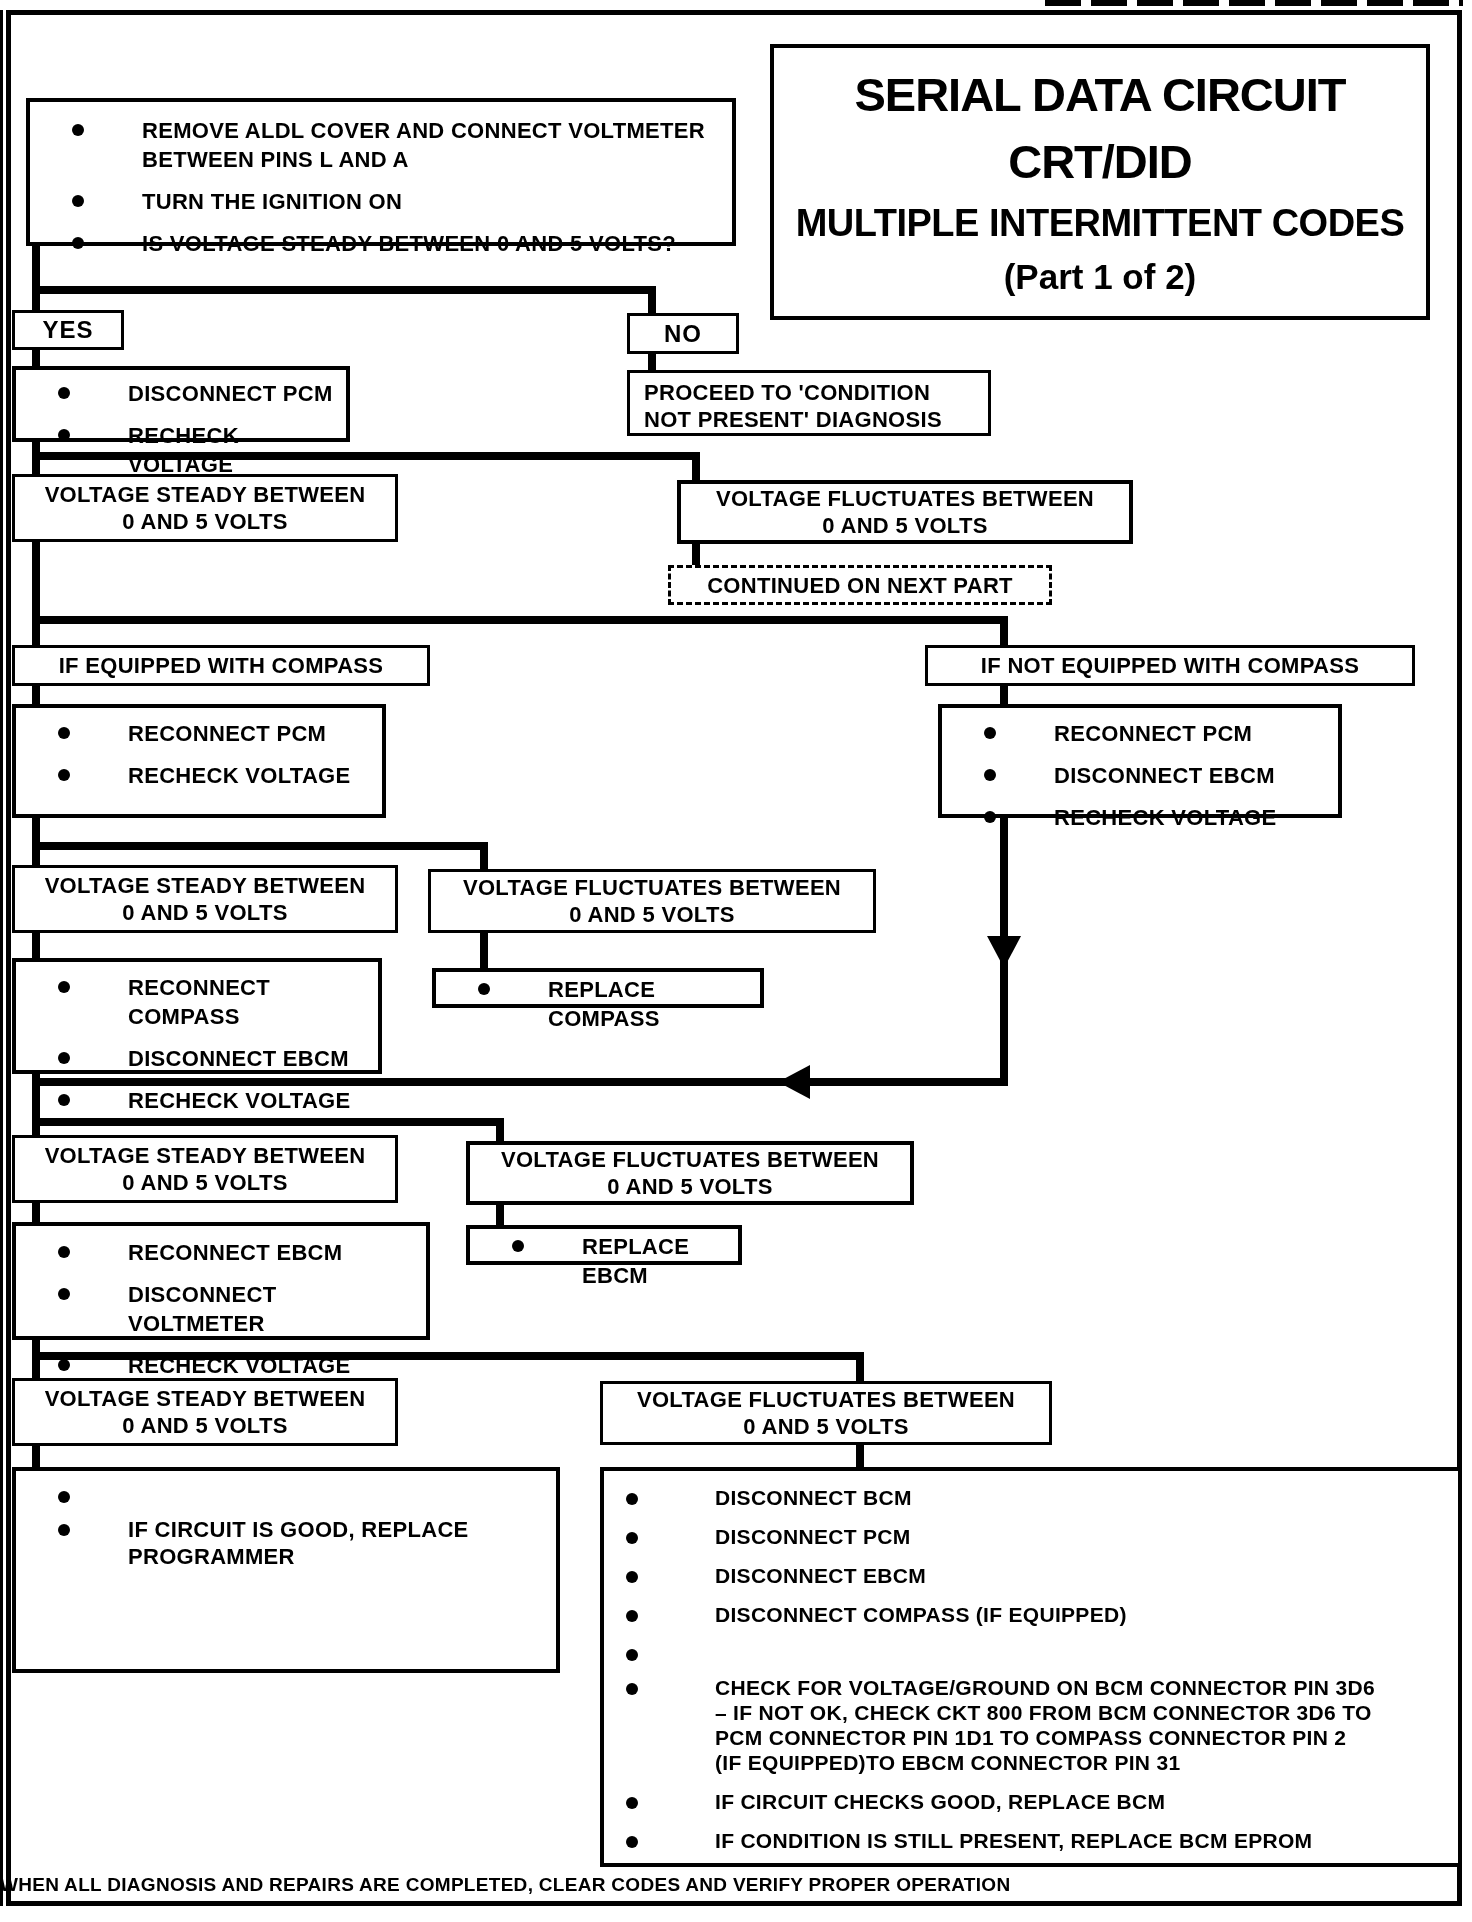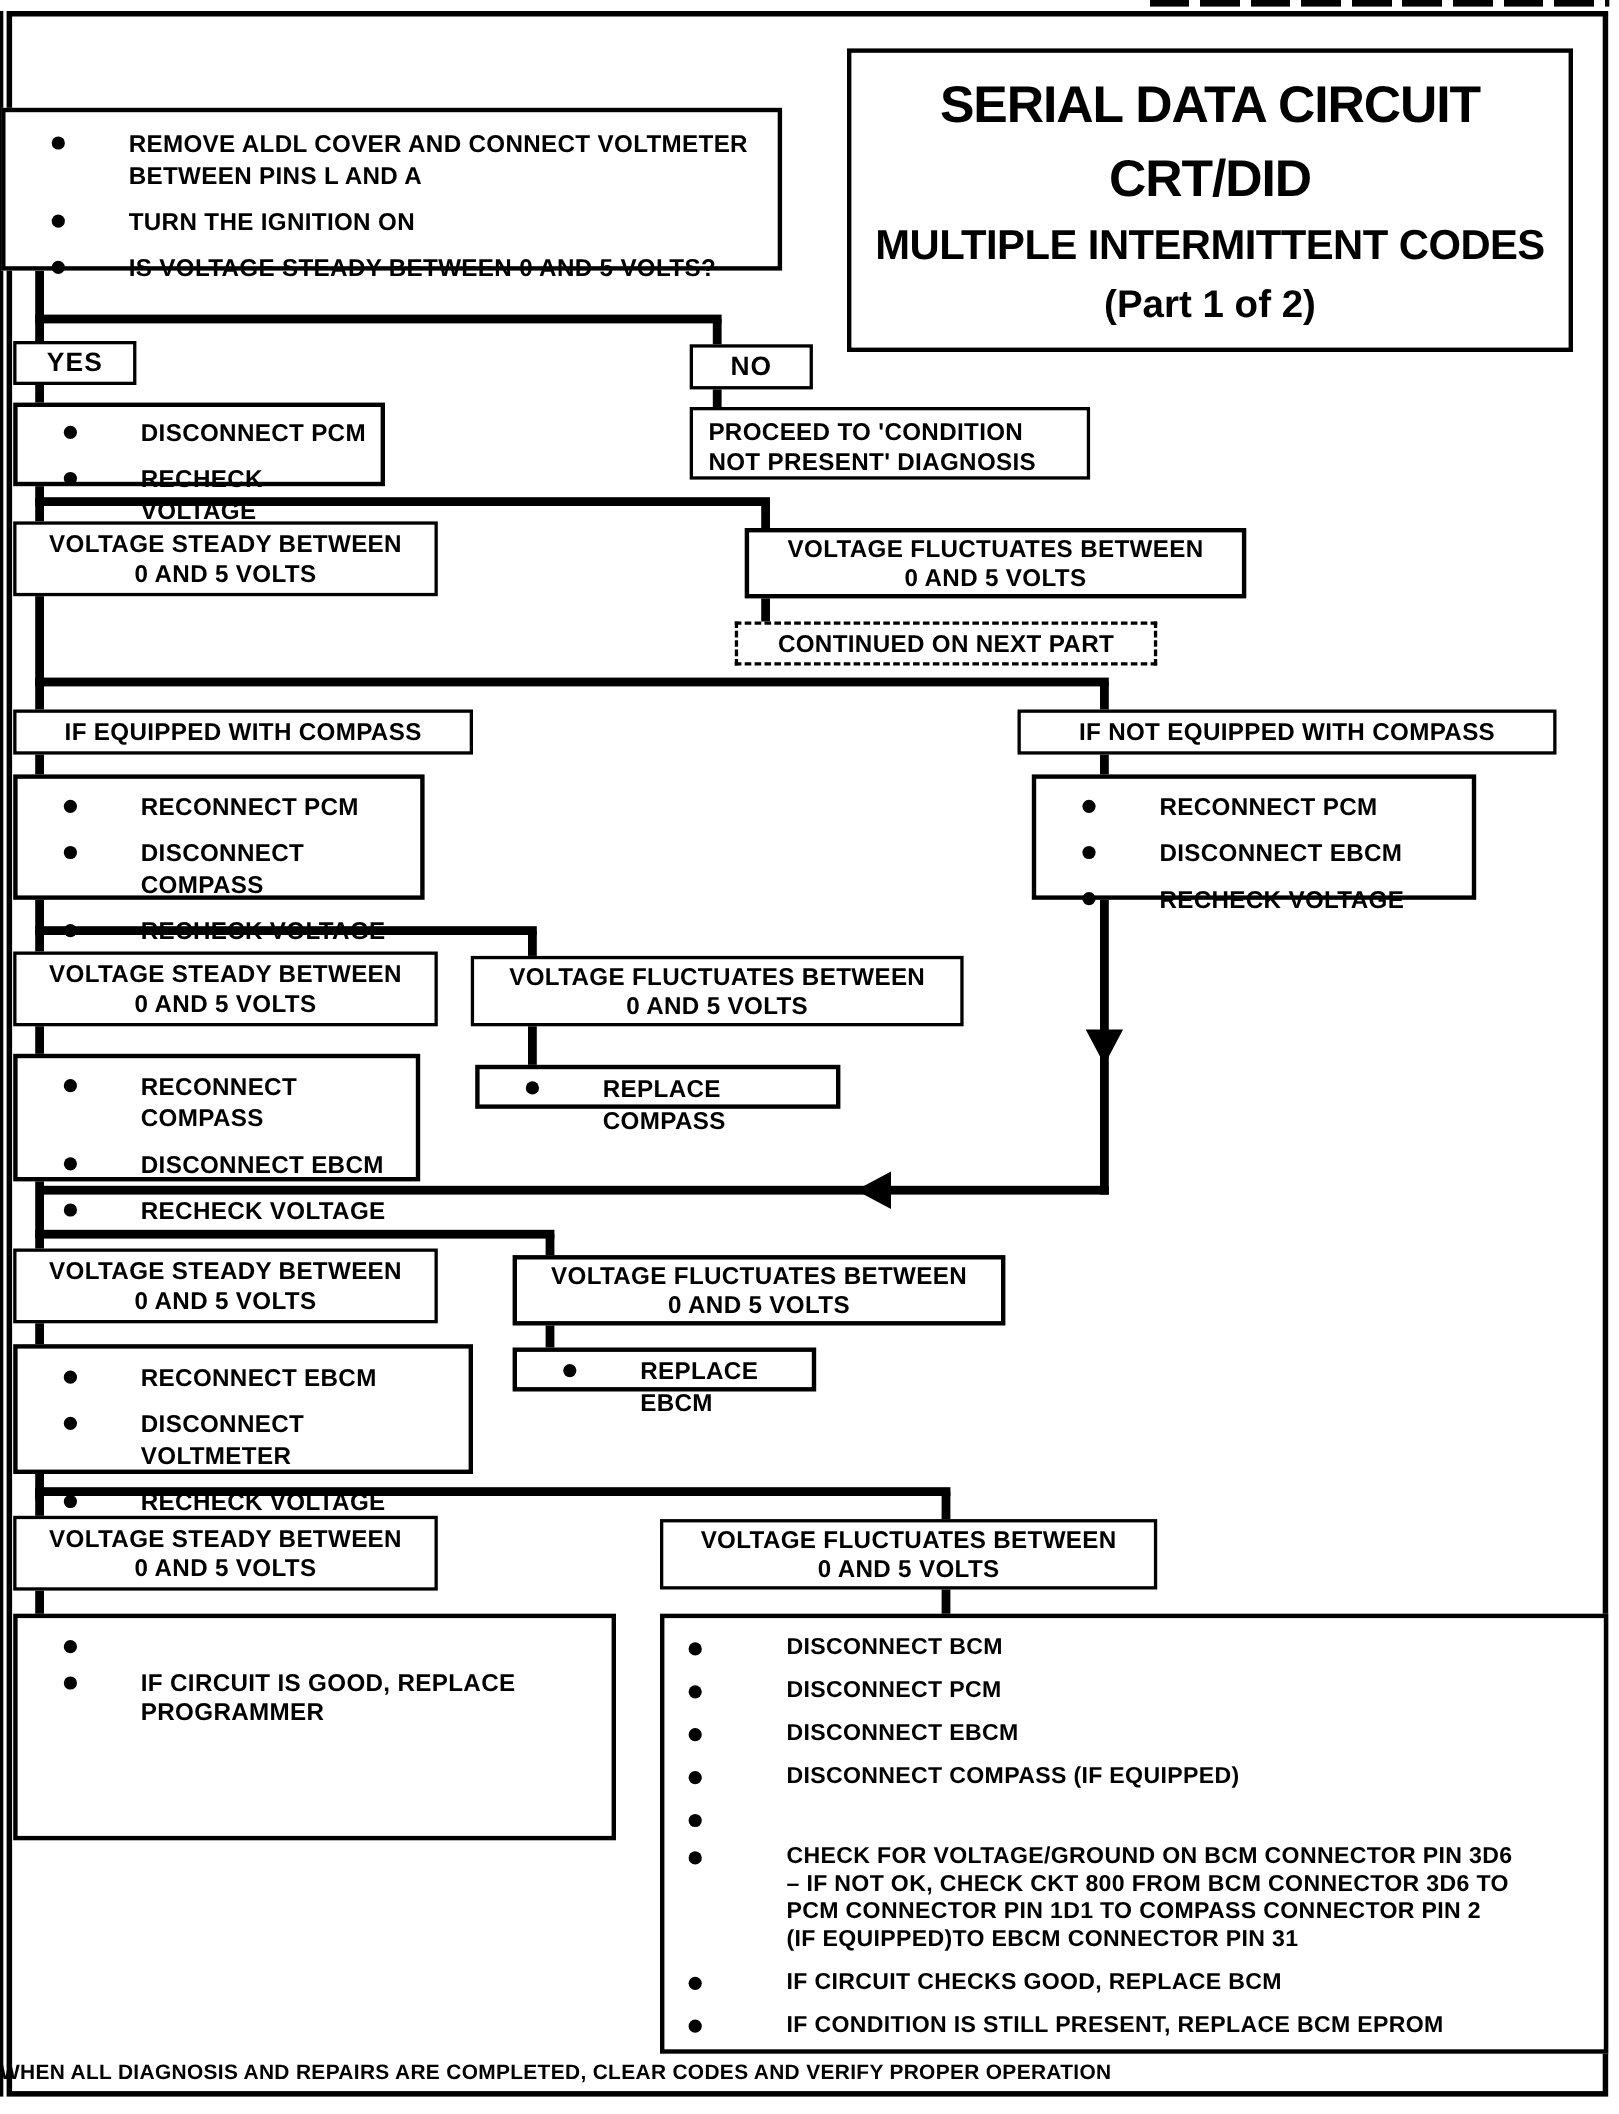--- a/index.html
+++ b/index.html
@@ -75,21 +75,21 @@
 <div class="line" style="left:32px;top:1444px;width:8px;height:25px;"></div>
 <div class="line" style="left:856px;top:1443px;width:8px;height:26px;"></div>
 
 <div class="box title-box" style="left:770px;top:44px;width:660px;height:276px;">
   <div class="t1">SERIAL DATA CIRCUIT</div>
   <div class="t1">CRT/DID</div>
   <div class="t2">MULTIPLE INTERMITTENT CODES</div>
   <div class="t3">(Part 1 of 2)</div>
 </div>
 
-<div class="box" style="left:1px;top:98px;width:710px;height:148px;">
+<div class="box" style="left:26px;top:98px;width:710px;height:148px;">
   <ul class="bullets" style="padding-top:14px;">
     <li>
         <span class="dot"></span>
       <div>
           <div>REMOVE ALDL COVER AND CONNECT VOLTMETER</div>
            <div>BETWEEN PINS L AND A</div>
         </div>
       </li>
     <li>
         <span class="dot"></span>
@@ -148,24 +148,20 @@
 
 <div class="box b3 ctr fs22" style="left:925px;top:645px;width:490px;height:41px;">
   <div>IF NOT EQUIPPED WITH COMPASS</div>
 </div>
 
 <div class="box" style="left:12px;top:704px;width:374px;height:114px;">
   <ul class="bullets" style="padding-top:11px;">
     <li>
         <span class="dot"></span>
       <div>RECONNECT PCM</div>
-      </li>
-    <li>
-        <span class="dot"></span>
-      <div>DISCONNECT COMPASS</div>
       </li>
     <li>
         <span class="dot"></span>
       <div>RECHECK VOLTAGE</div>
       </li>
   </ul>
 </div>
 
 <div class="box" style="left:938px;top:704px;width:404px;height:114px;">
   <ul class="bullets" style="padding-top:11px;">

